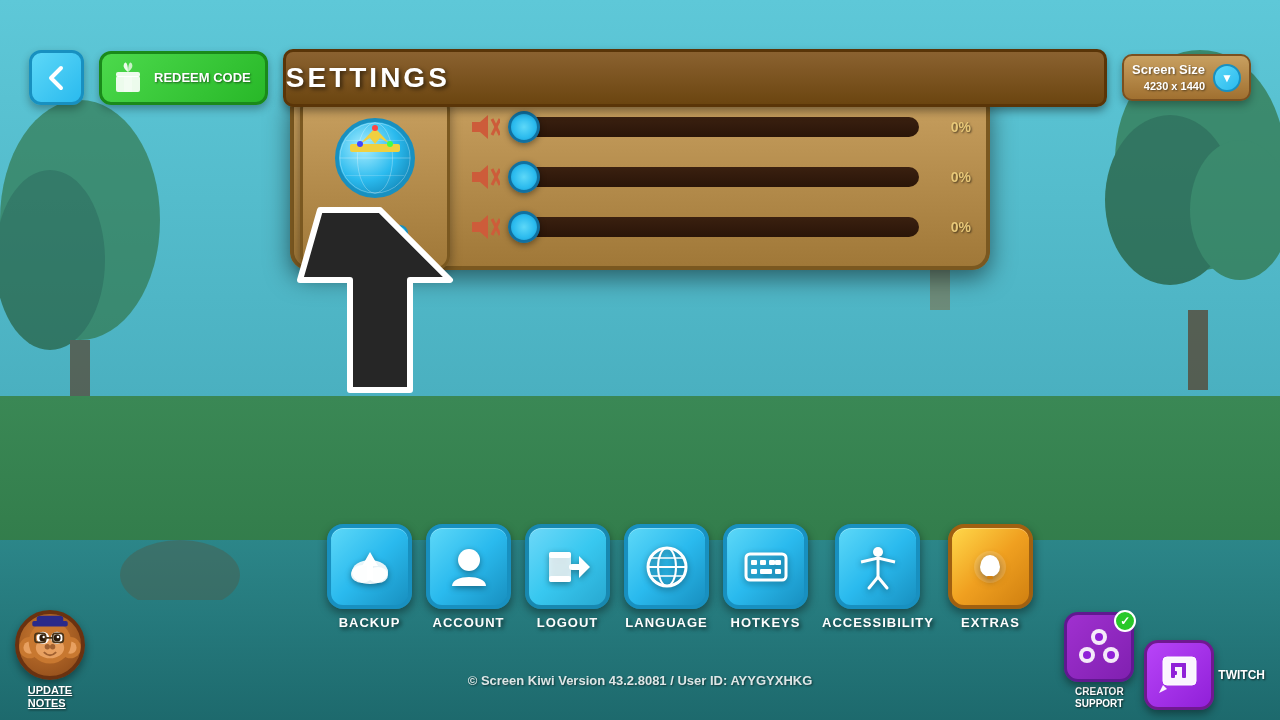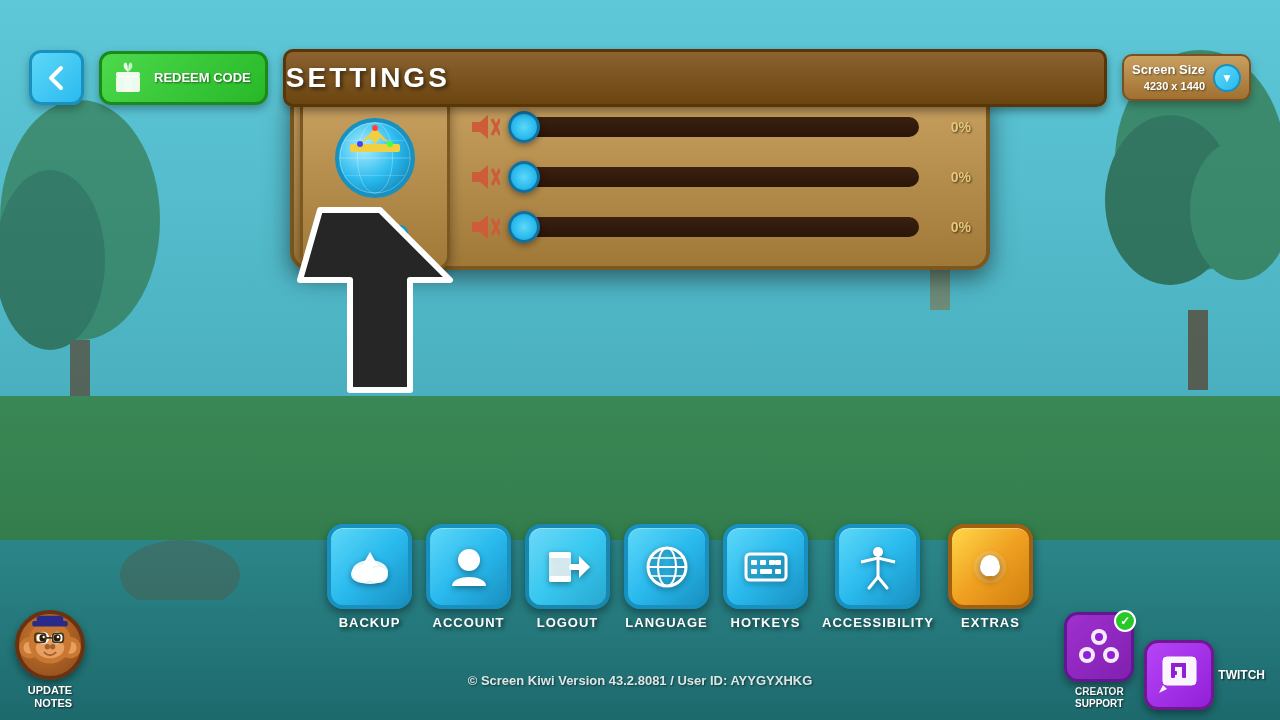--- a/index.html
+++ b/index.html
@@ -343,22 +343,23 @@
       box-shadow: 0 4px 8px rgba(0,0,0,0.4);
       overflow: hidden;
     }
 
     .update-label {
       color: white;
       font-size: 11px;
       font-weight: 900;
       text-transform: uppercase;
       text-shadow: 1px 1px 2px rgba(0,0,0,0.7);
-      text-align: right;
+      text-align: left;
       line-height: 1.2;
+      text-decoration: underline;
     }
 
     
     .bottom-right-btns {
       position: absolute;
       bottom: 10px;
       right: 15px;
       display: flex;
       align-items: flex-end;
       gap: 10px;

